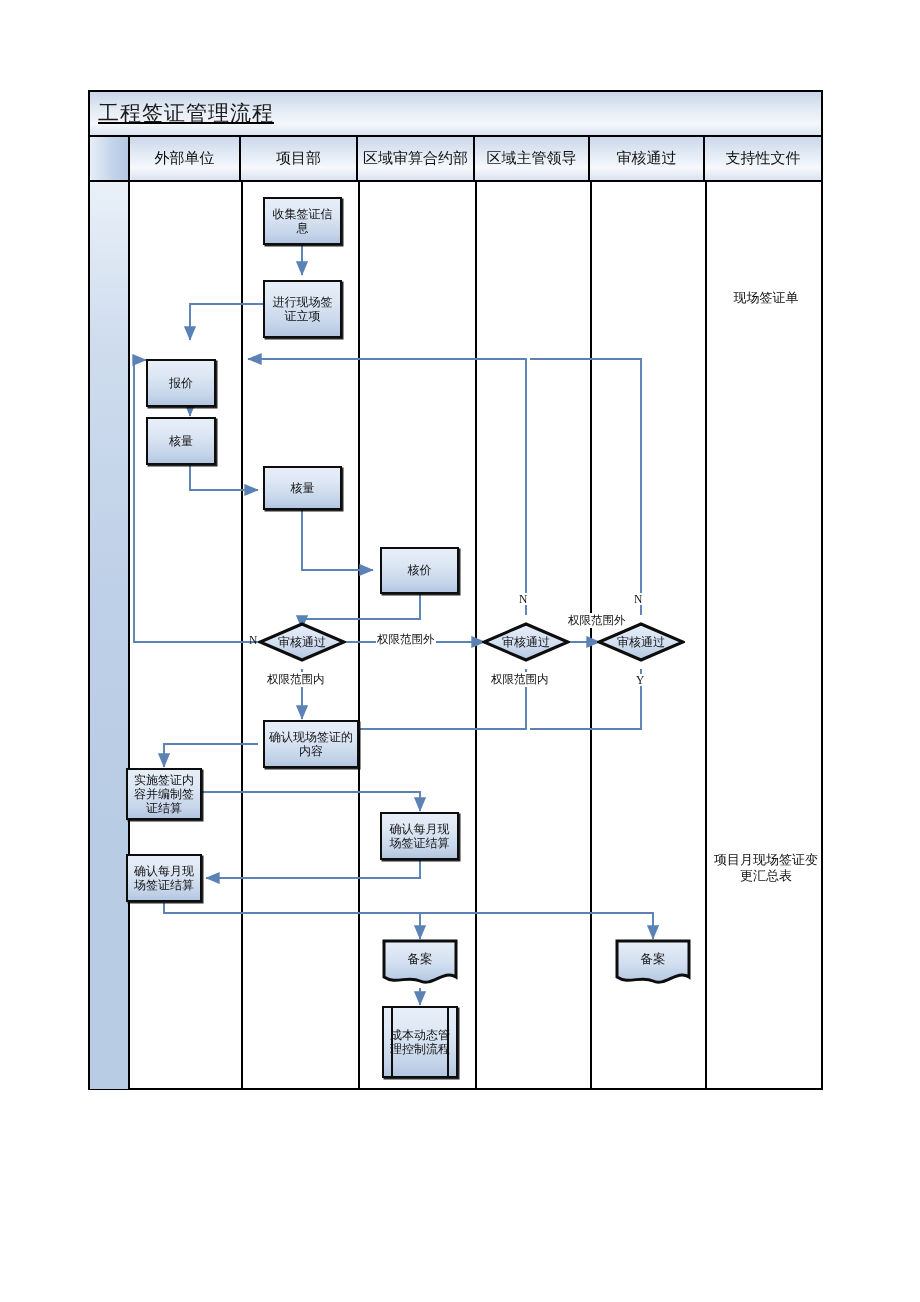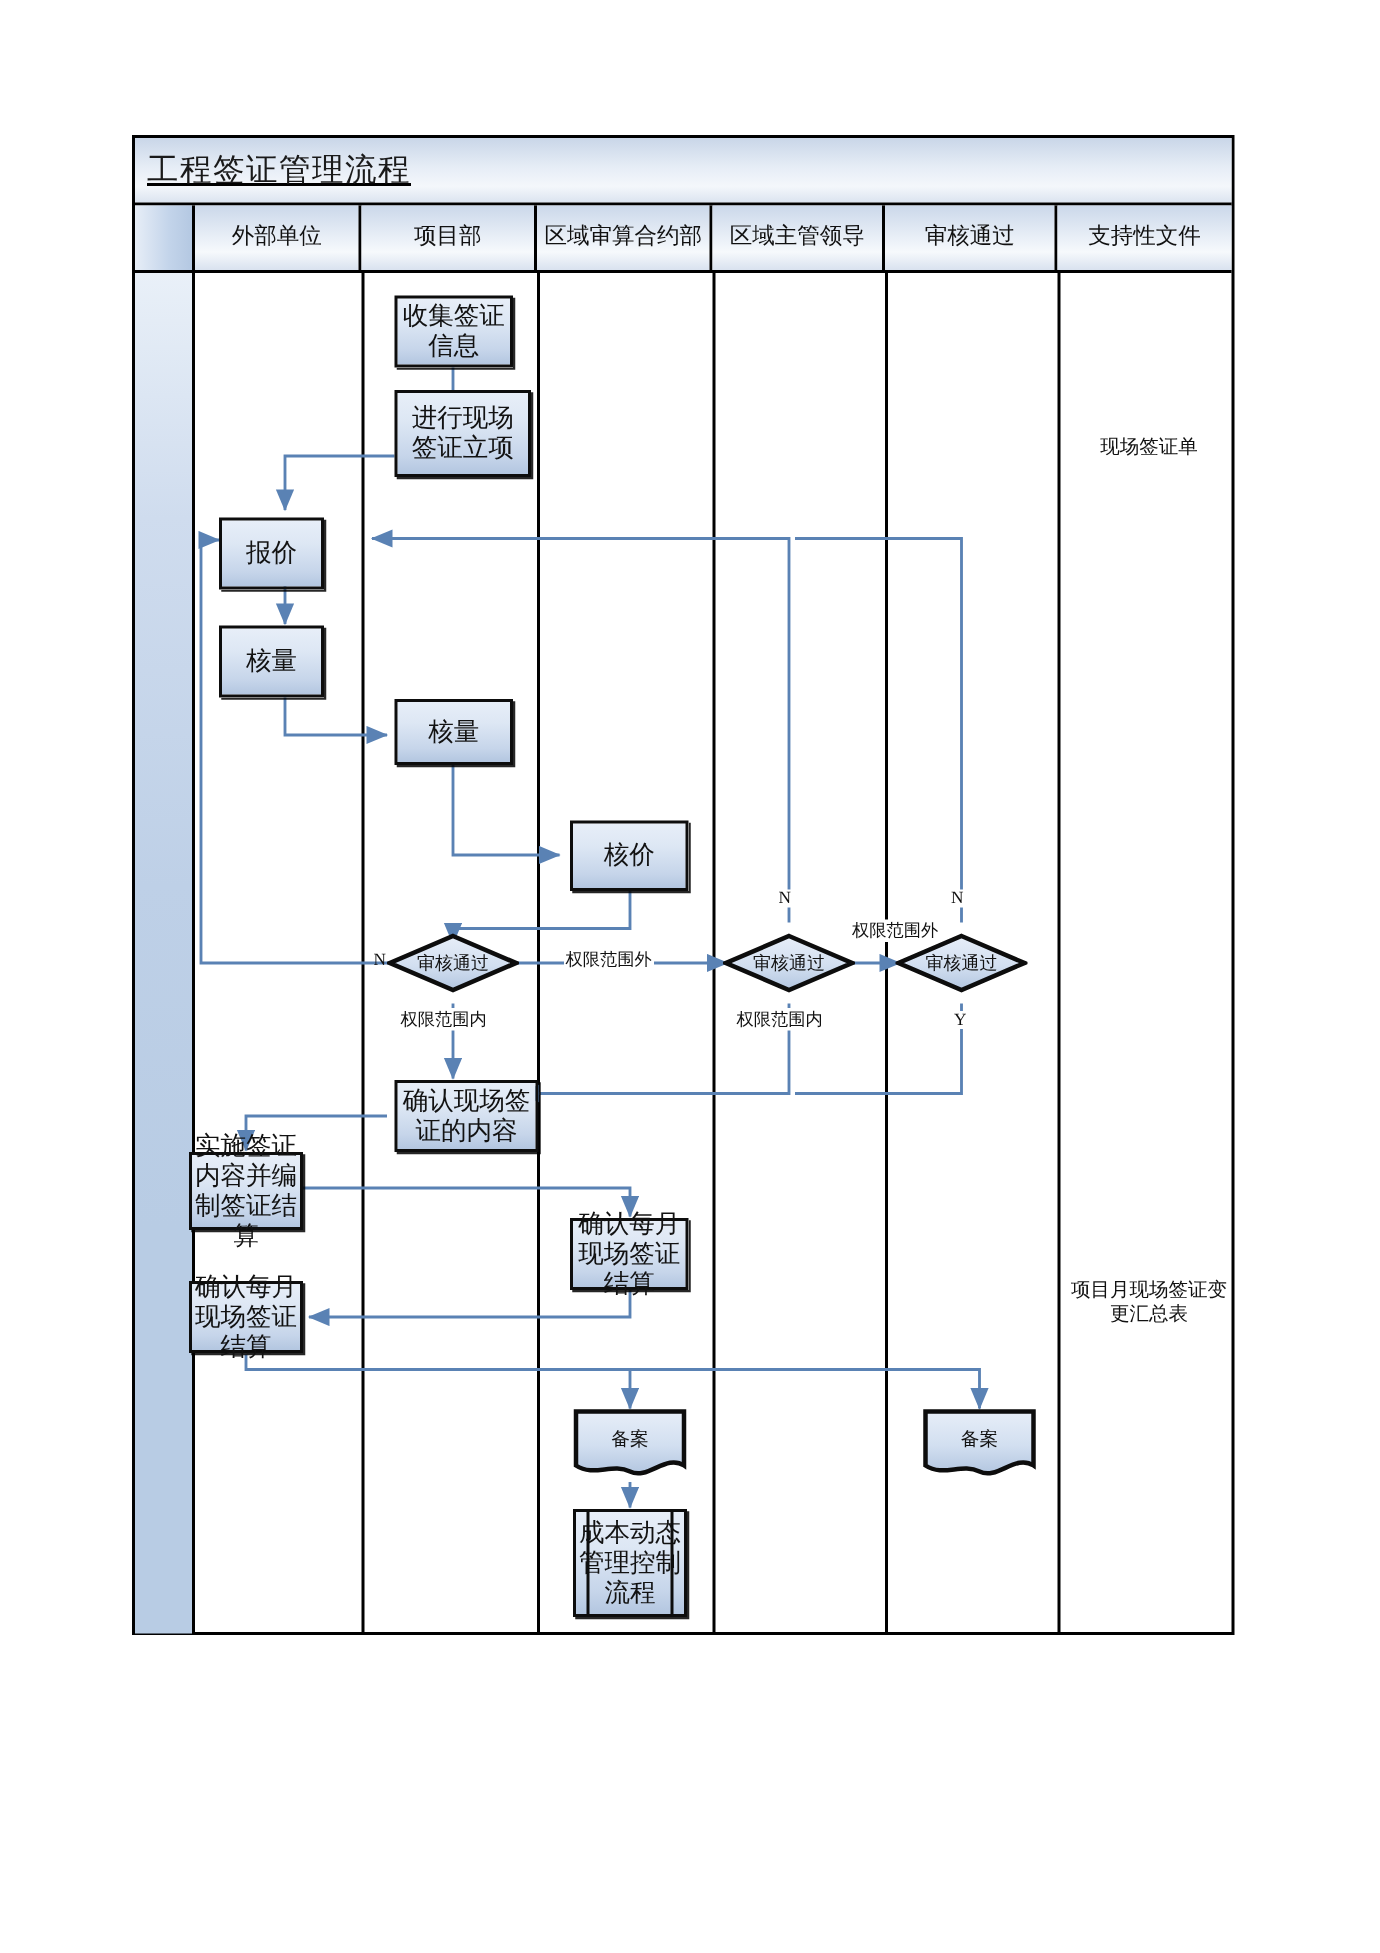--- a/index.html
+++ b/index.html
@@ -55,21 +55,21 @@
     border-right:2px solid #000;box-sizing:border-box;
   }
   .lanediv{position:absolute;top:0;width:2px;height:100%;background:#000;}
 
   
   .node{
     position:absolute;box-sizing:border-box;
     border:2px solid #0d0d0d;
     background:linear-gradient(to bottom,#e7eef8 0%,#dde7f4 35%,#c6d5ea 78%,#b3c6e0 100%);
     display:flex;align-items:center;justify-content:center;text-align:center;
-    font-size:17px;color:#121212;line-height:1.18;z-index:5;
+    font-size:12px;color:#121212;line-height:1.18;z-index:5;
     box-shadow:1.5px 1.5px 0 rgba(0,0,0,.85);
     padding:4px 2px;
   }
   .node.pp{ 
     border-left:2px solid #0d0d0d;border-right:2px solid #0d0d0d;
   }
   .node.pp::before,.node.pp::after{
     content:"";position:absolute;top:0;bottom:0;width:2px;background:#0d0d0d;
   }
   .node.pp::before{left:7px;}
@@ -181,23 +181,23 @@
       <path d="M74,811 L74,821 L330,821 L330,847" marker-end="url(#ah)"></path>
 
       <path d="M330,821 L563,821 L563,847" marker-end="url(#ah)"></path>
 
       <path d="M330,896 L330,913" marker-end="url(#ah)"></path>
     </g>
   </svg>
 
   <div class="node" style="left:173px;top:105px;width:79px;height:48px">收集签证信息</div>
 
-  <div class="node" style="left:173px;top:168px;width:91px;height:58px">进行现场签证立项</div>
-
-  <div class="node" style="left:56px;top:253px;width:70px;height:48px">报价</div>
+  <div class="node" style="left:173px;top:188px;width:79px;height:58px">进行现场签证立项</div>
+
+  <div class="node" style="left:56px;top:267px;width:70px;height:48px">报价</div>
 
   <div class="node" style="left:56px;top:325px;width:70px;height:48px">核量</div>
 
   <div class="node" style="left:173px;top:374px;width:79px;height:44px">核量</div>
 
   <div class="node" style="left:290px;top:455px;width:79px;height:47px">核价</div>
 
   <div class="diamond" style="left:168px;top:530px;width:88px;height:40px">
     <svg width="88" height="40" viewBox="0 0 88 40">
       <defs>

